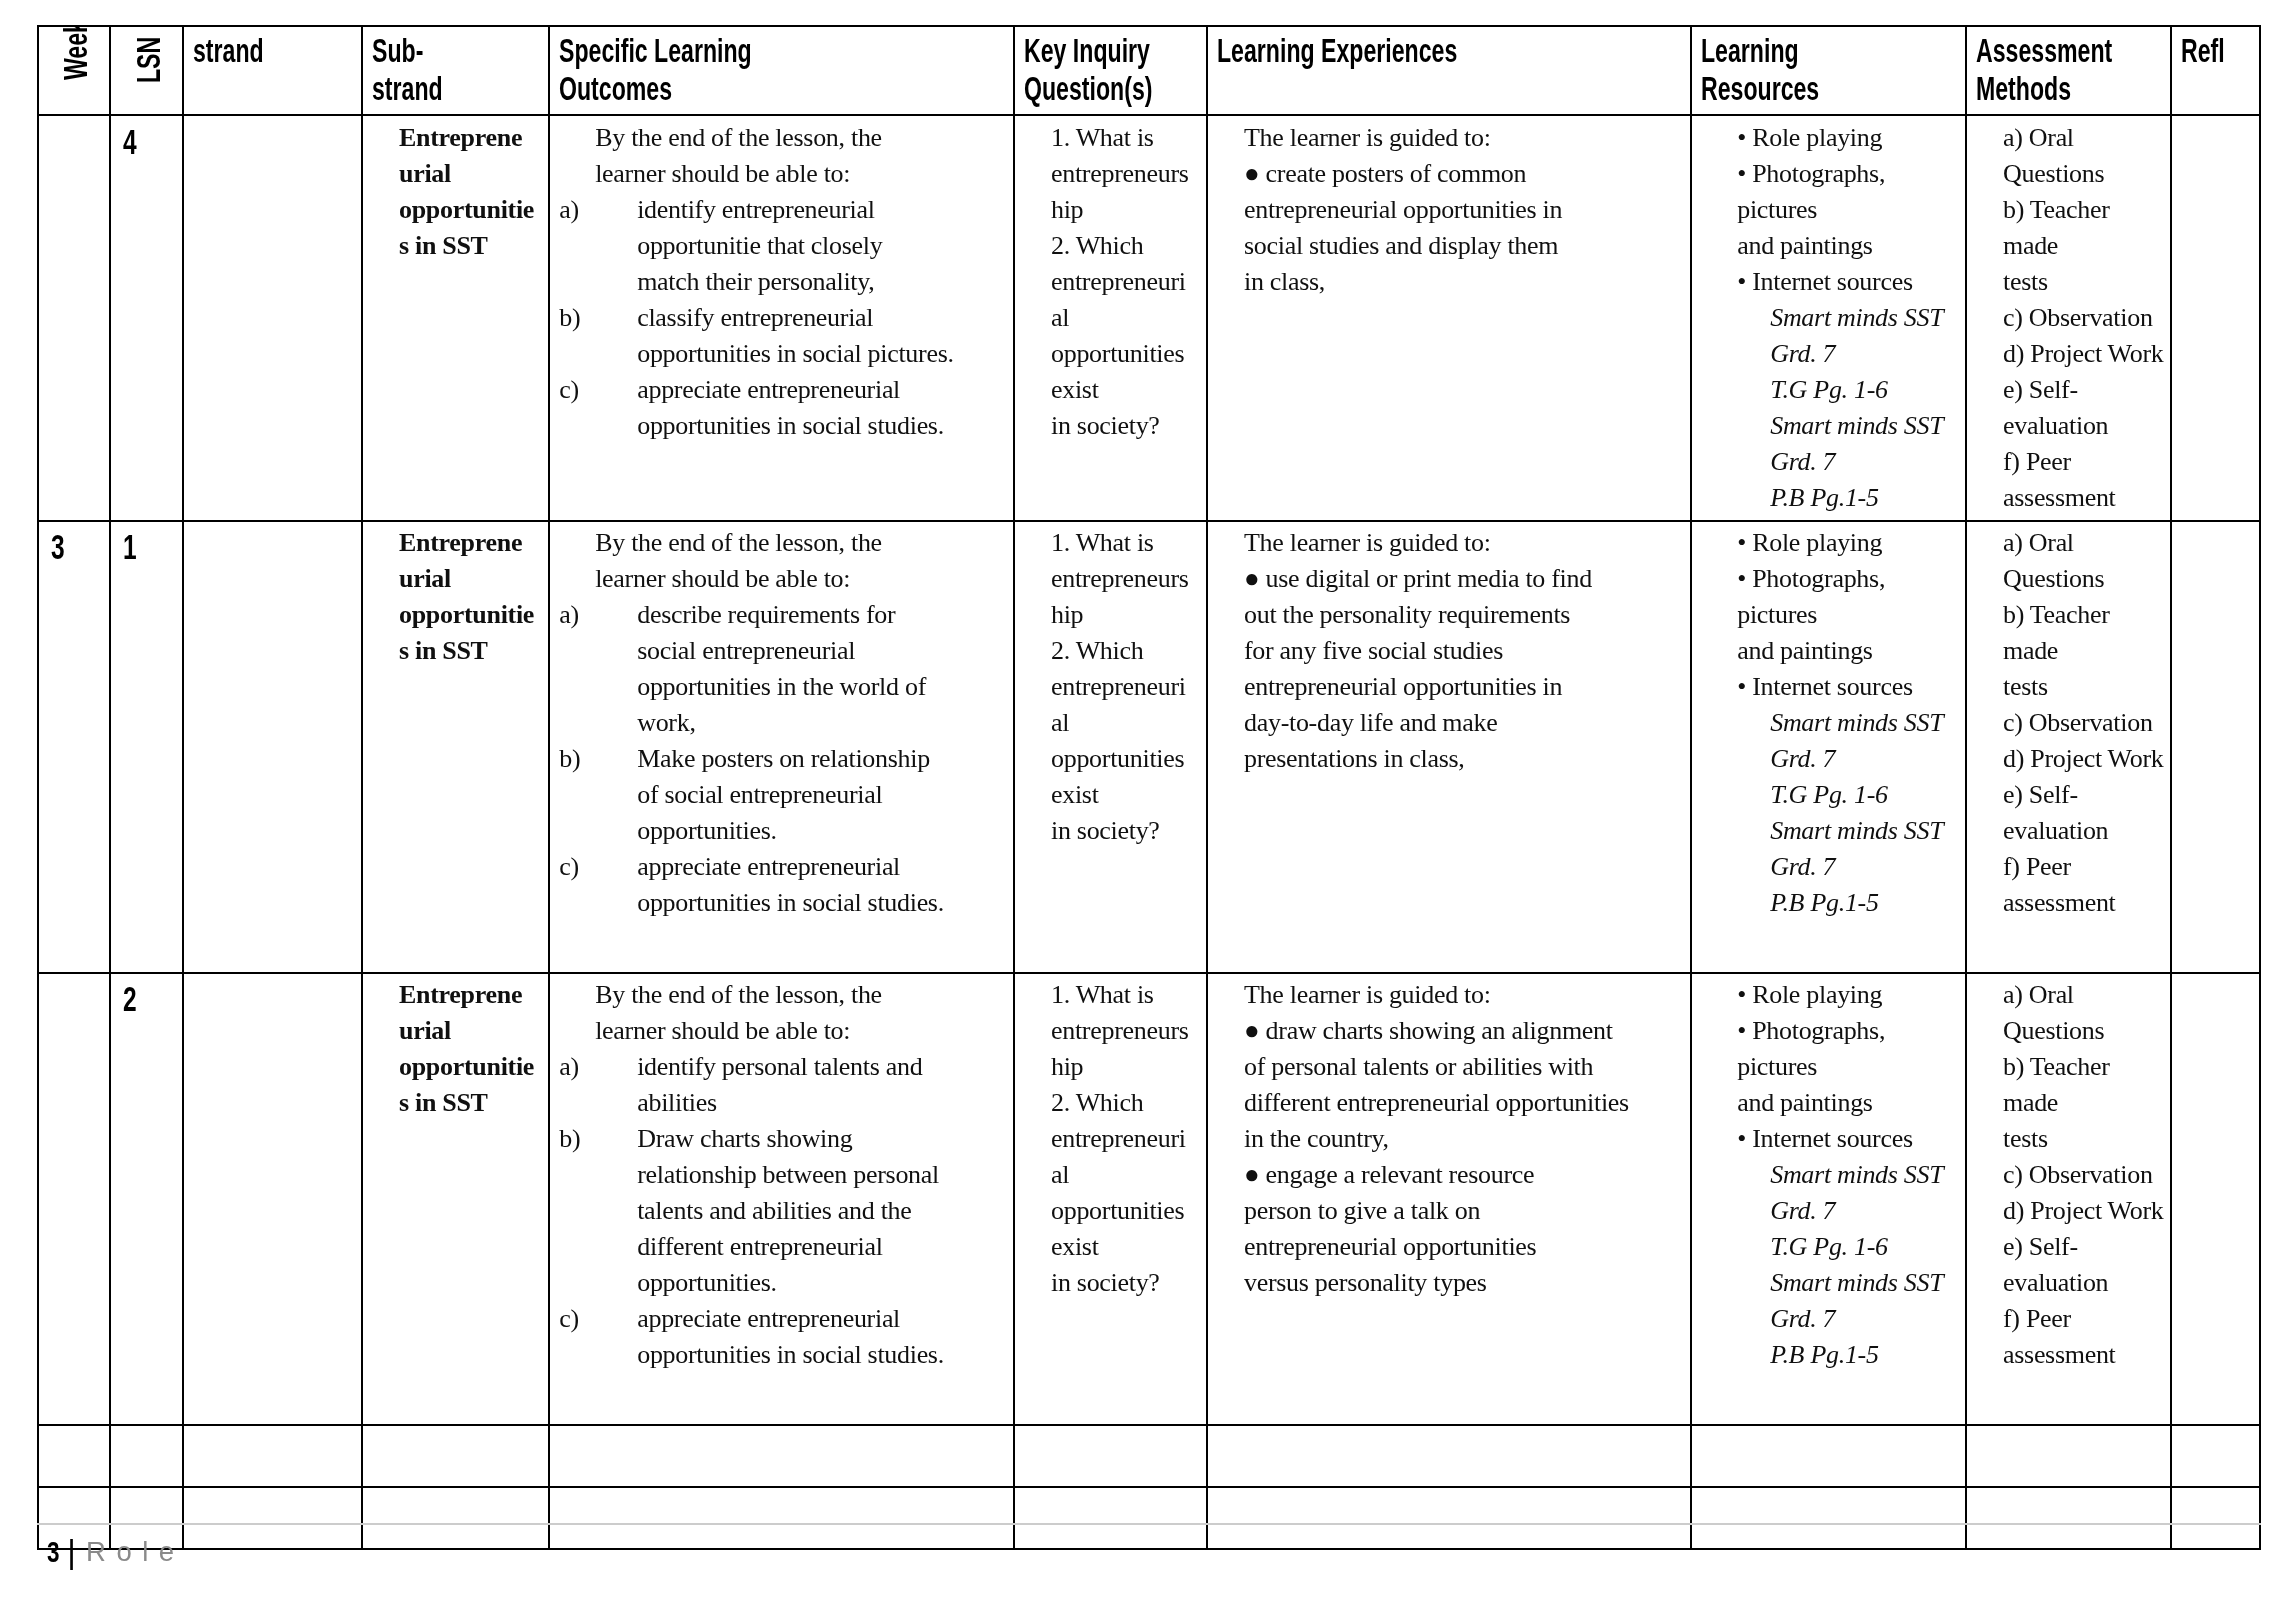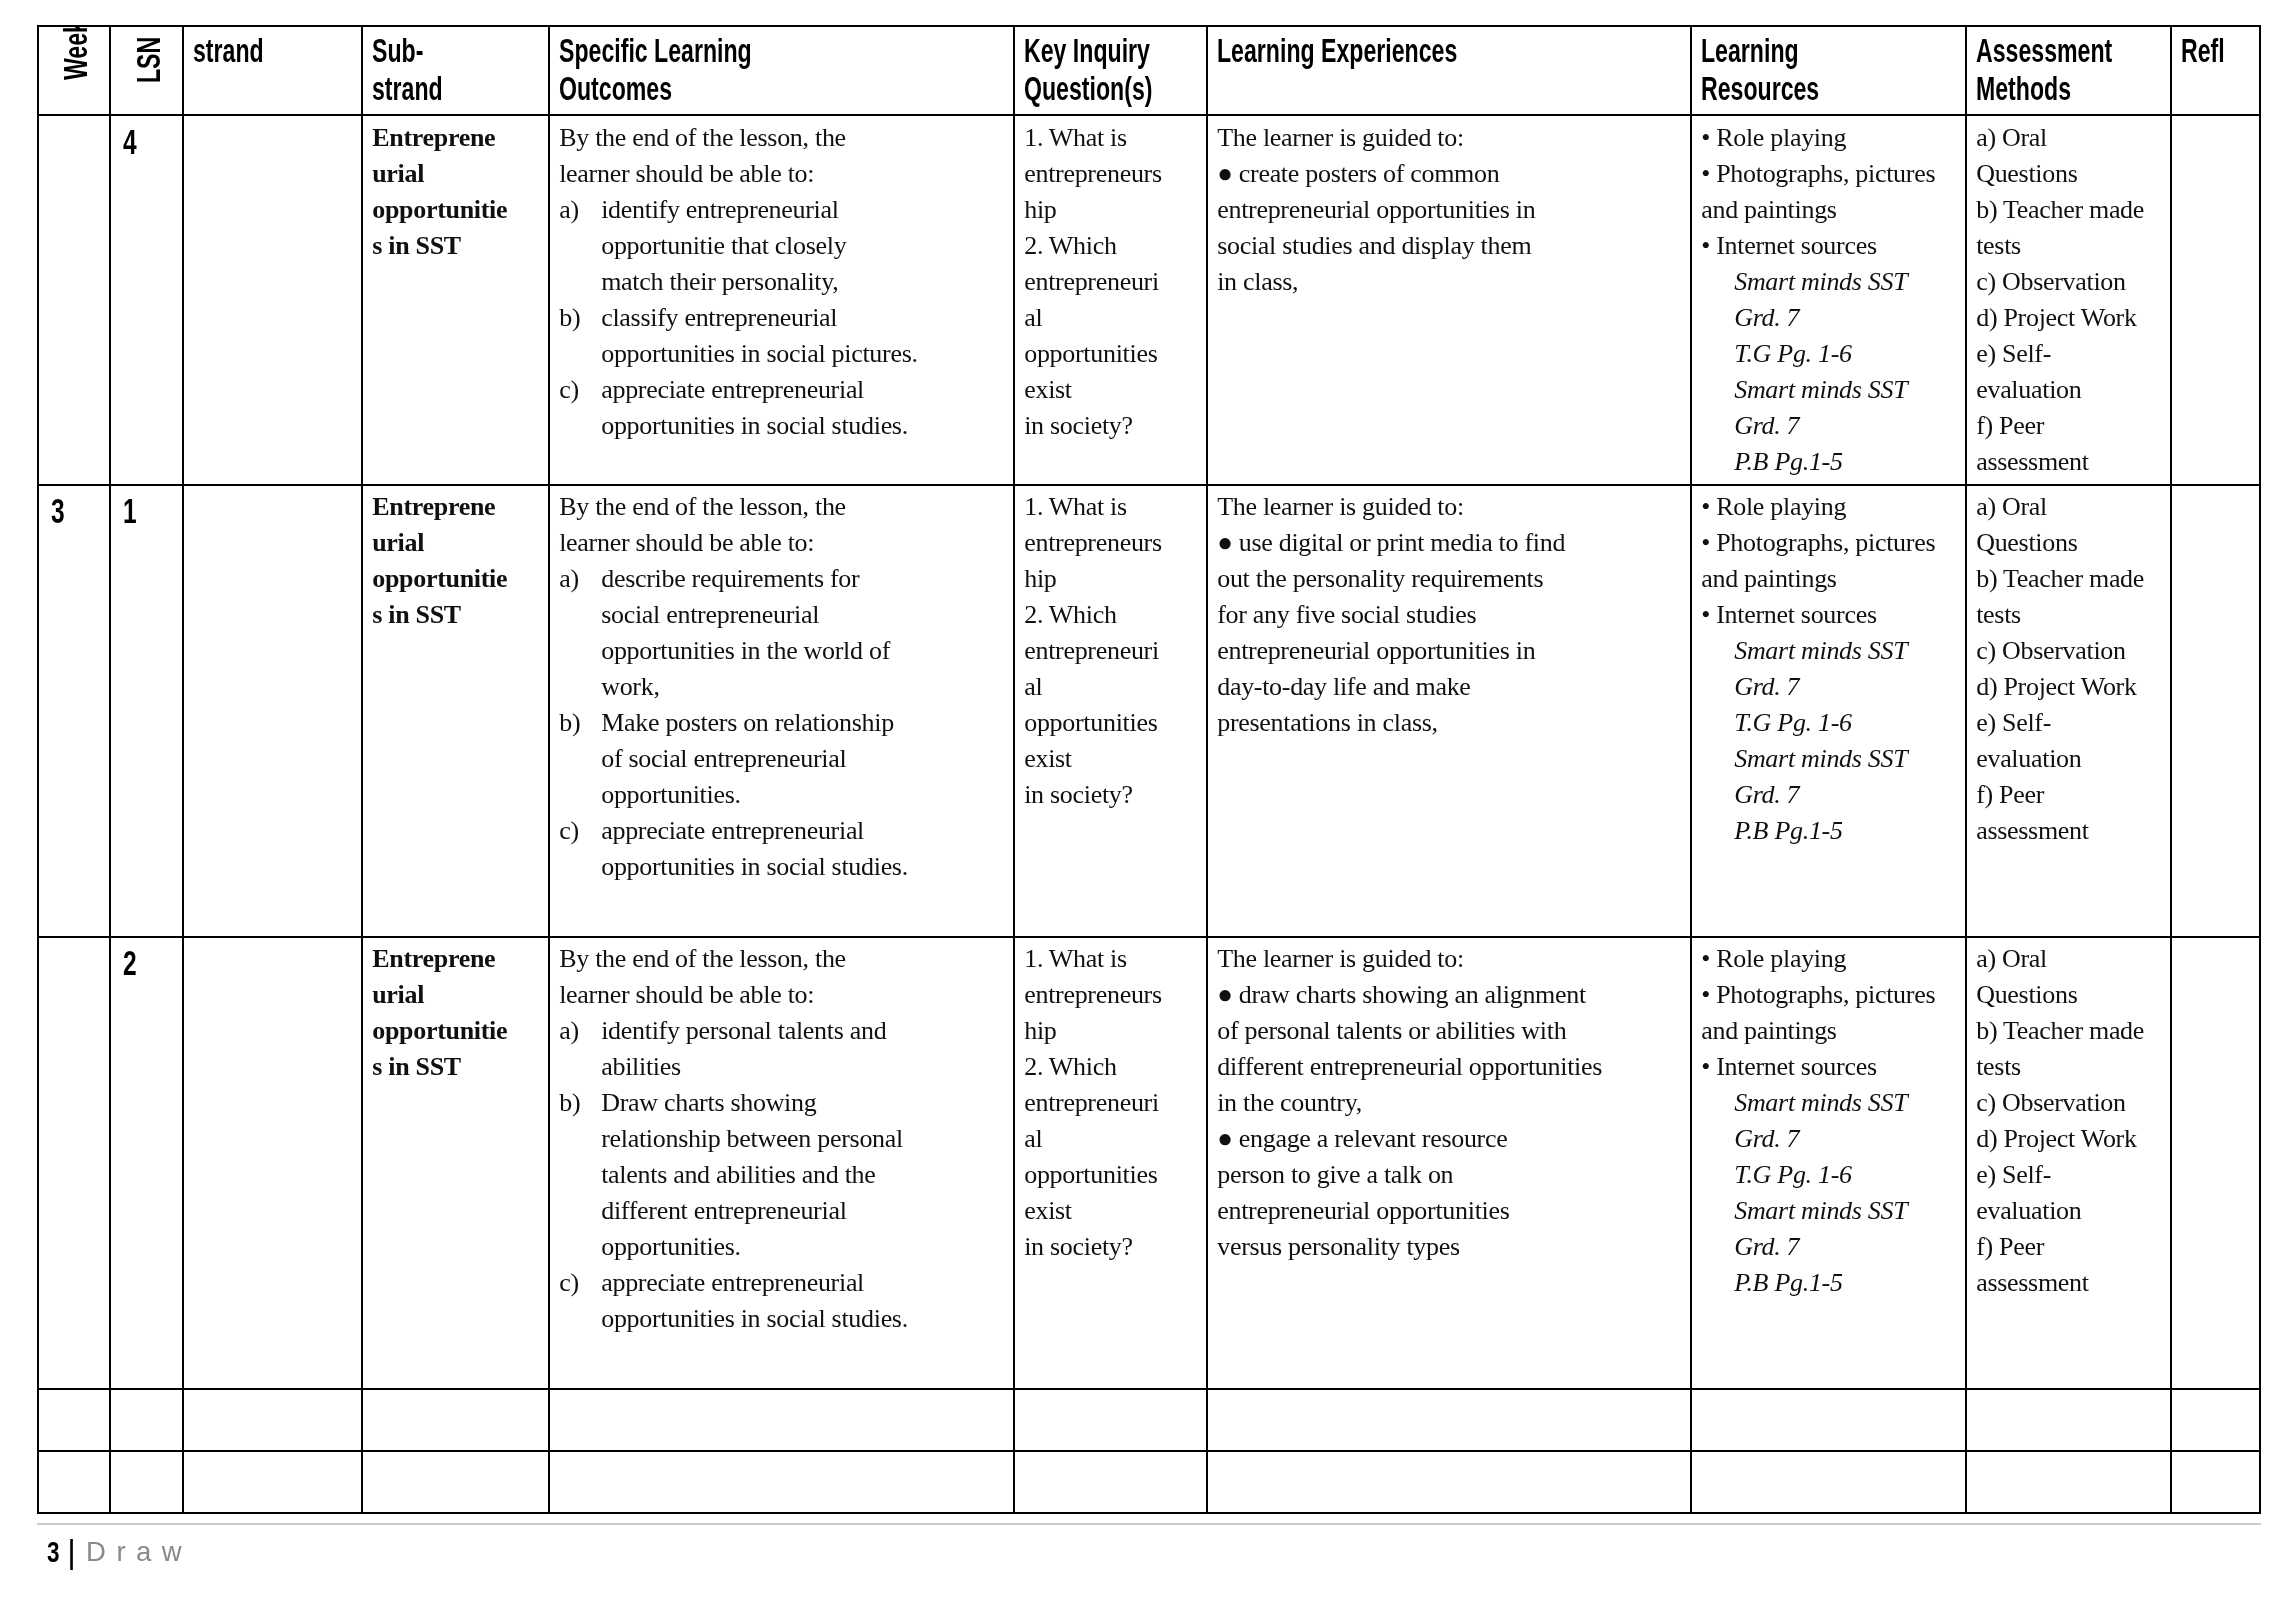--- a/index.html
+++ b/index.html
@@ -14,21 +14,21 @@
   }
   td,th{
     border:2px solid #000;border-top-width:2.6px;border-bottom-width:2.6px;
     vertical-align:top;padding:3.9px 6.5px 3.9px 9.2px;overflow:hidden;text-align:left;
   }
   tr.h-head{height:73px;}
   tr.h-r1{height:368px;}
   tr.h-r2{height:452px;}
   tr.h-r3{height:452px;}
   tr.h-e{height:62px;}
-  .pre{white-space:pre-line;}
+  .pre{white-space:pre-line;padding-left:36px;}
   
   .hspan{
     display:inline-block;font-family:"Liberation Sans",sans-serif;font-weight:bold;
     font-size:34px;line-height:38px;letter-spacing:0;
     transform:scaleX(0.68);transform-origin:0 0;white-space:pre-line;color:#000;
   }
   .vwrap{height:63px;display:flex;align-items:flex-end;justify-content:center;}
   .vtext{
     display:inline-block;writing-mode:vertical-rl;
     transform:rotate(180deg) scaleY(0.68);transform-origin:50% 50%;
@@ -325,15 +325,15 @@
     <td></td>
         <td></td>
   </tr>
 </tbody>
   </table>
 
 <div class="footer-rule"></div>
 <div class="footer">
   <span class="fnum">3</span>
   <span class="fsep">|</span>
-  <span class="flabel">Draw</span>
+  <span class="flabel">Role</span>
 </div>
 
 
 </body></html>

